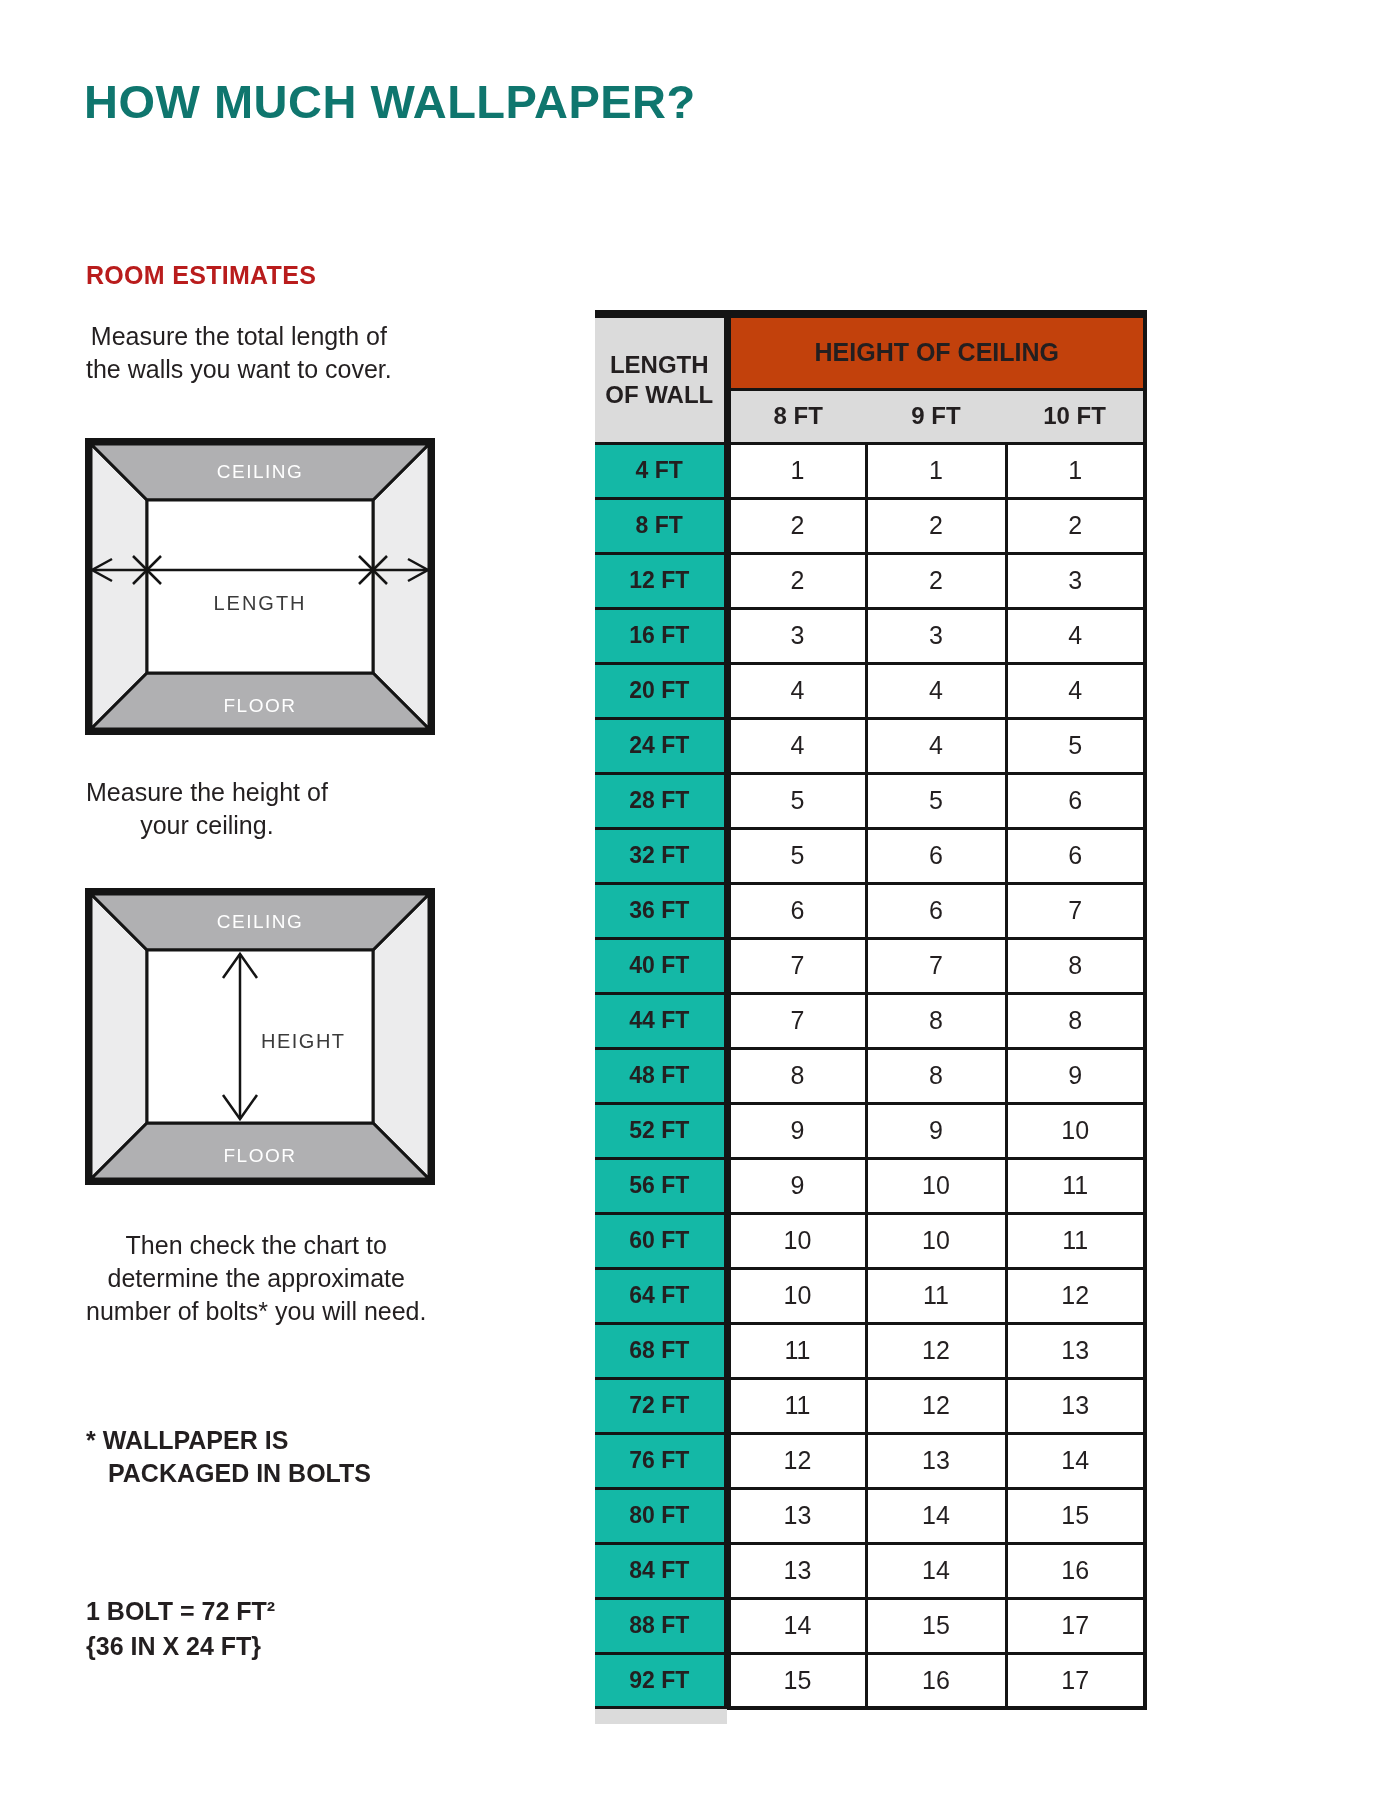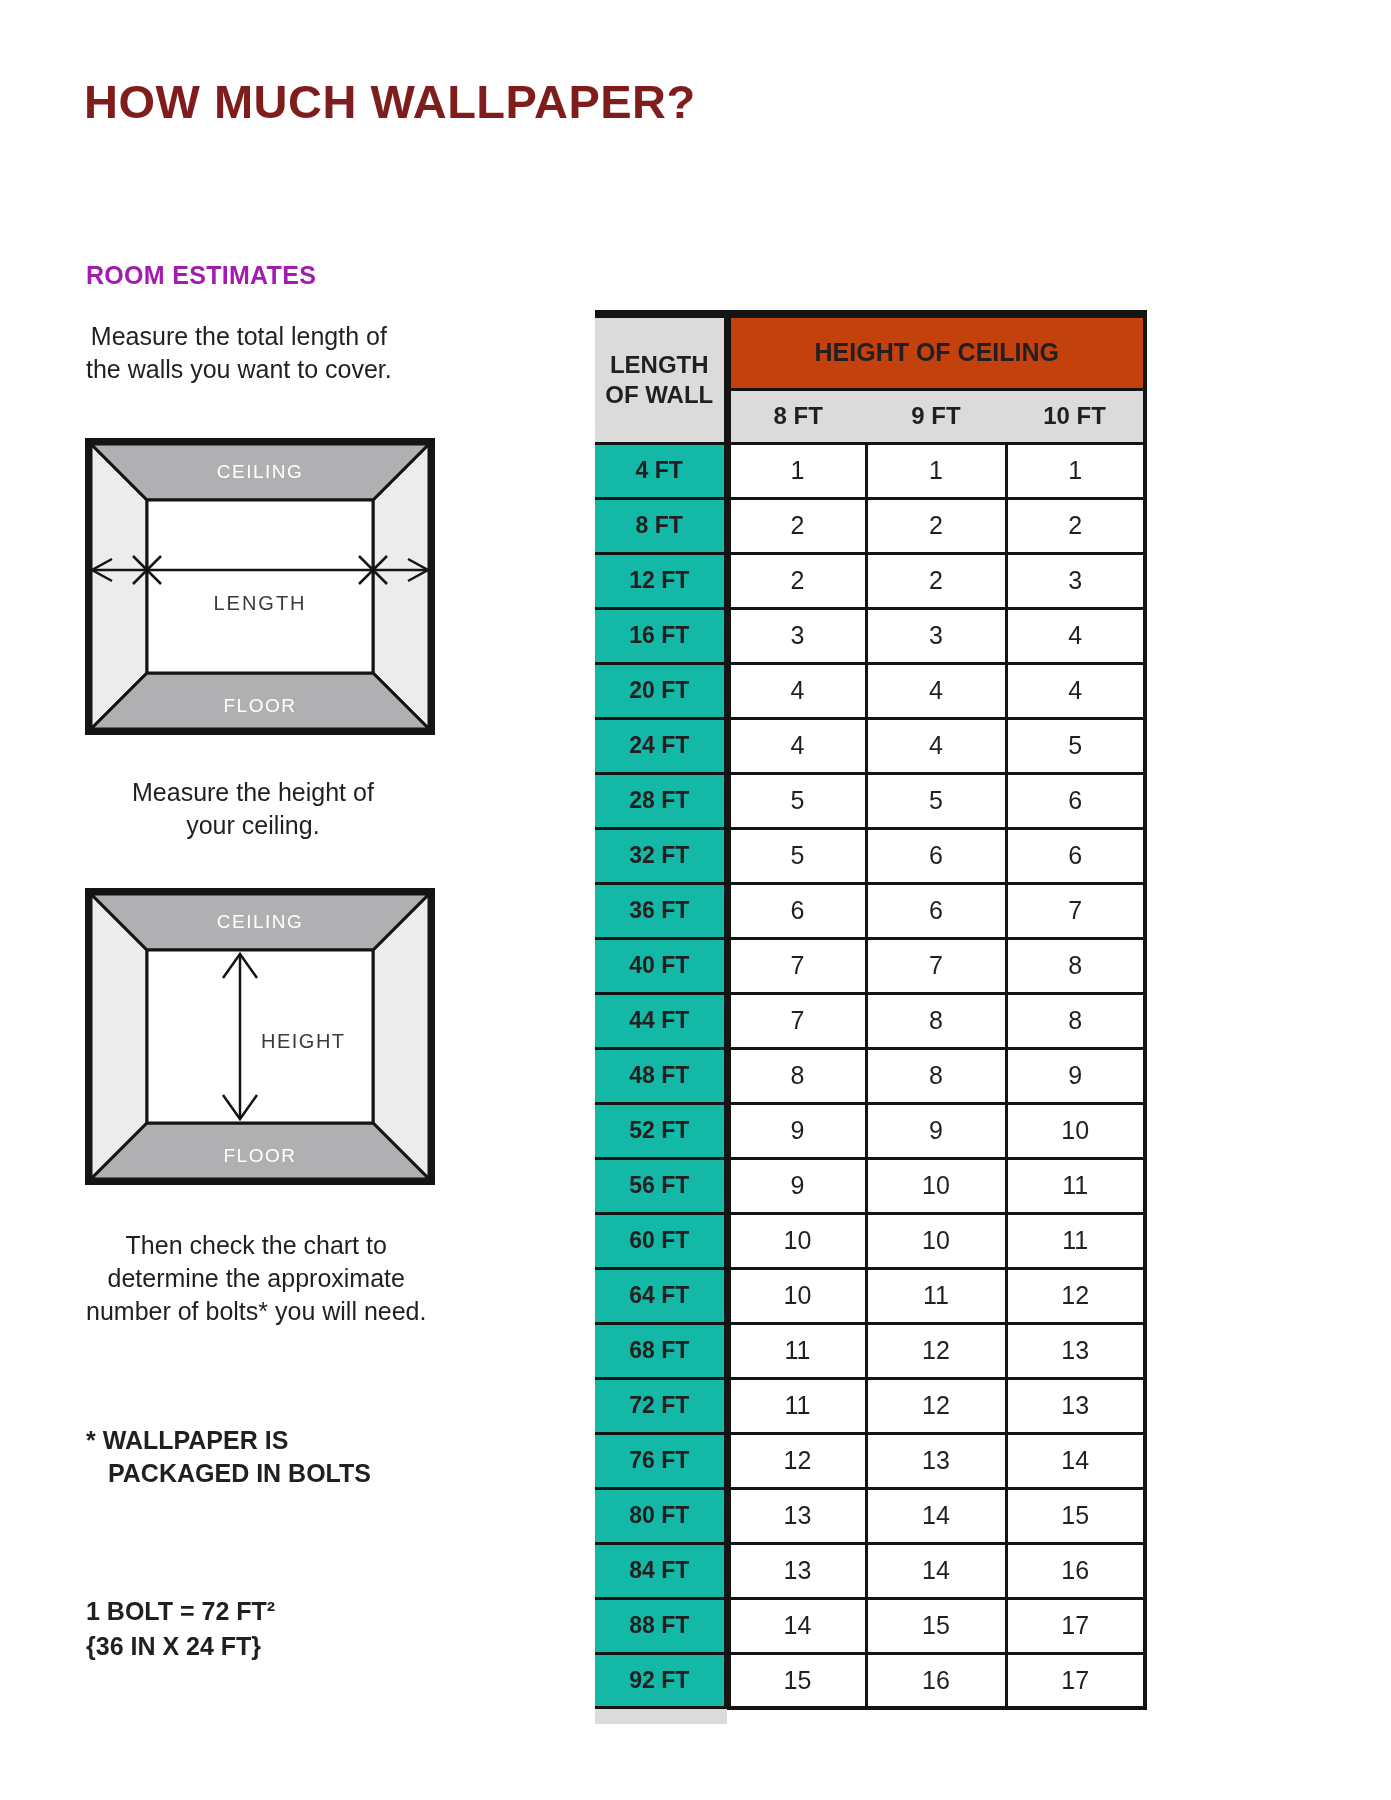--- a/index.html
+++ b/index.html
@@ -3,29 +3,29 @@
 <meta charset="utf-8">
 <style>
   html,body { margin:0; padding:0; background:#ffffff; }
   .page {
     position:relative; width:1391px; height:1800px; background:#ffffff;
     font-family:"Liberation Sans","DejaVu Sans",sans-serif; color:#231f20; overflow:hidden;
   }
   .abs { position:absolute; margin:0; }
 
   #page-title {
-    left:84px; top:74px; font-size:47px; font-weight:bold; color:#7f1d1d; letter-spacing:0.5px;
-  }
-  .section-heading { font-size:25px; font-weight:bold; color:#a21caf; letter-spacing:0.3px; }
+    left:84px; top:74px; font-size:47px; font-weight:bold; color:#0f766e; letter-spacing:0.5px;
+  }
+  .section-heading { font-size:25px; font-weight:bold; color:#b91c1c; letter-spacing:0.3px; }
   #room-estimates-heading { left:86px; top:261px; }
   #bolts-table-heading { left:612px; top:261px; width:550px; text-align:left;margin-top:47px; }
 
   .body-text { font-size:25px; line-height:33px;text-align:center; }
   #step1 { left:86px; top:320px; }
-  #step2 { left:86px; top:776px;margin-left:46px; }
+  #step2 { left:86px; top:776px; }
   #step3 { left:86px; top:1229px; }
   .body-text .line { display:block; }
 
   .note { font-size:25px; font-weight:bold; line-height:33px; }
   #footnote { left:86px; top:1424px; }
   #footnote .line { display:block; }
   #footnote .line.indent { padding-left:22px; }
   #bolt-definition { left:86px; top:1594px; line-height:35px; }
   #bolt-definition .line { display:block; }
 

